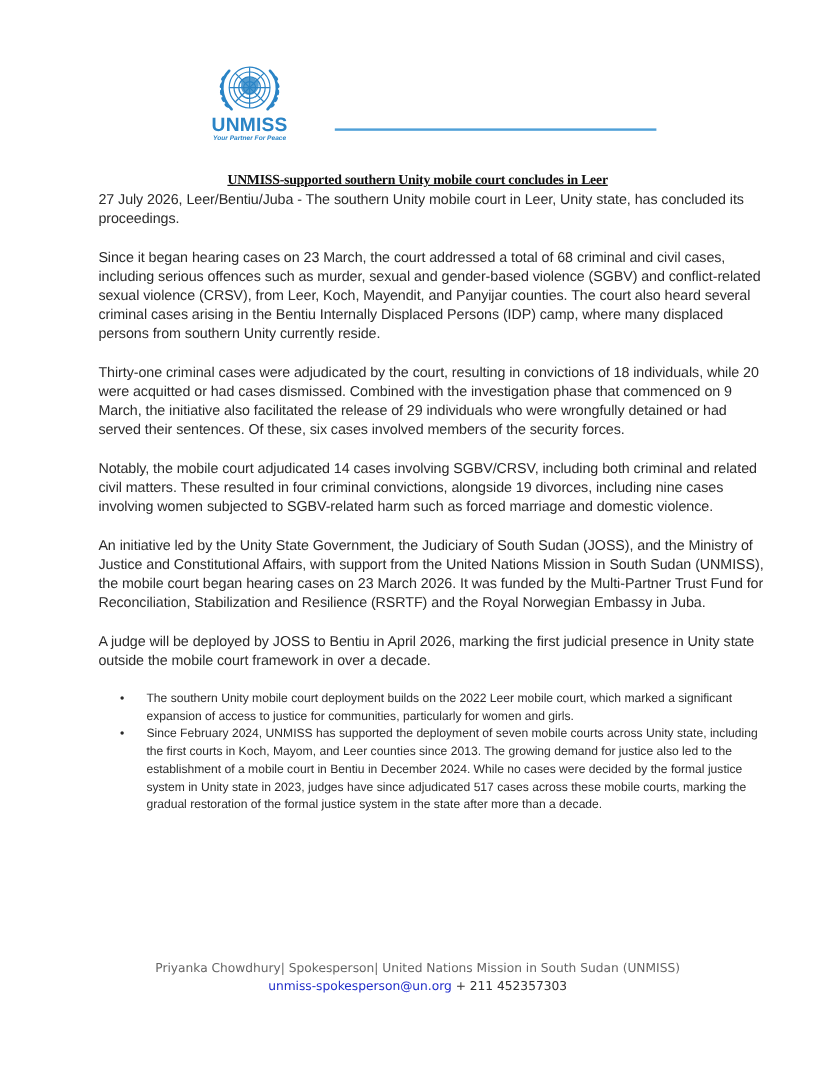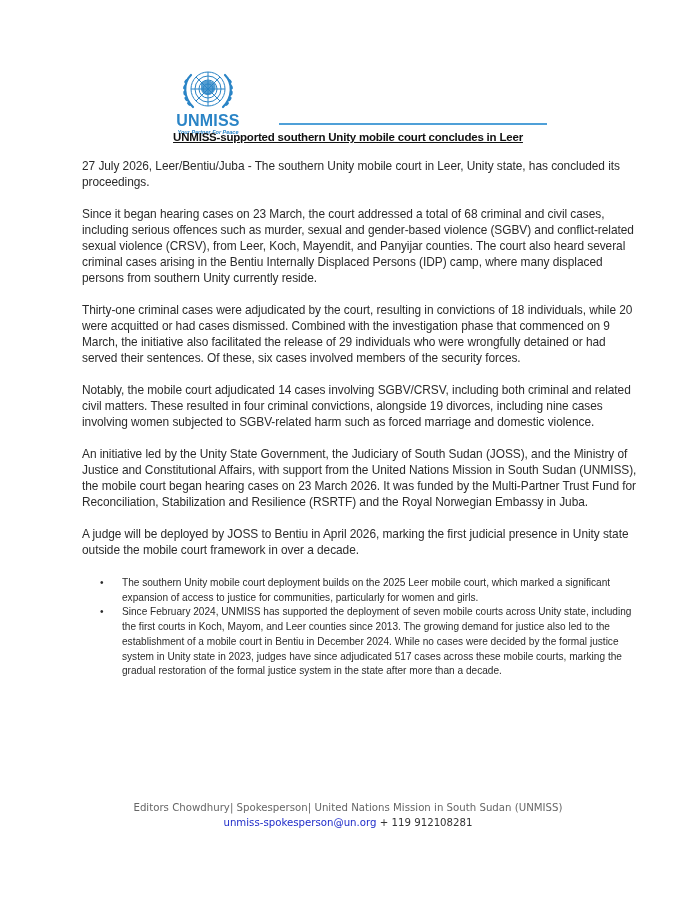--- a/index.html
+++ b/index.html
@@ -1,32 +1,32 @@
 <!DOCTYPE html>
 <html><head>
 <meta charset="utf-8">
 <style>
   html, body { margin: 0; padding: 0; background: #ffffff; }
   body { width: 696px; height: 901px; position: relative; overflow: hidden;
          font-family: "Liberation Sans", "DejaVu Sans", sans-serif; color: #222; }
-  .header { position: absolute; left: 0; top: 64px; width: 696px; height: 80px; }
+  .header { position: absolute; left: 0; top: 48px; width: 696px; height: 80px; }
   .logo { position: absolute; left: 168px; top: 3px; width: 80px; height: 74px; text-align: center; }
   .logo svg { display: block; margin: 0 auto; }
   .logo-name { font-family: "Liberation Sans", sans-serif; font-weight: bold; color: #2a84c6;
                font-size: 16px; line-height: 16px; letter-spacing: 0.2px; margin-top: 0px; }
   .logo-tag { font-family: "Liberation Sans", sans-serif; font-style: italic; font-weight: bold;
               color: #2a84c6; font-size: 5.5px; line-height: 6px; }
   .info-title { position: absolute; left: 280px; top: 27px; font-weight: bold; color: #2a84c6;
                 font-size: 24.5px; letter-spacing: 0.6px; line-height: 30px;
                 font-family: "DejaVu Sans", sans-serif; }
   .info-rule { position: absolute; left: 279px; top: 59px; width: 268px; height: 2px; background: #4fa0d8; }
 
-  .headline { position: absolute; left: 0; top: 131px; width: 696px; text-align: center;
+  .headline { position: absolute; left: 0; top: 144px; width: 696px; text-align: center;
               font-weight: bold; font-size: 11.5px; text-decoration: underline; color: #111;
-              font-family: Liberation Sans, sans-serif; letter-spacing: -0.2px; }
+              font-family: Liberation Serif, serif; letter-spacing: -0.2px; }
 
   .body { position: absolute; left: 82px; top: 158px; width: 560px; }
   .para { font-size: 11.9px; line-height: 16px; margin: 0 0 16px 0; color: #2b2b2b;
           font-family: "Liberation Sans", sans-serif; letter-spacing: -0.05px; }
   .notes-title { font-weight: bold; font-size: 10px; color: #111; margin: 0 0 14px 0; }
   ul.notes { margin: 0; padding-left: 40px; list-style: none; }
   ul.notes li { position: relative; font-size: 10.1px; line-height: 14.7px; color: #2b2b2b; margin-bottom: 0; }
   ul.notes li .bullet { position: absolute; left: -22px; top: 0; }
 
   .footer { position: absolute; left: 0; top: 800px; width: 696px; text-align: center;
@@ -82,25 +82,25 @@
   <p class="para">27 July 2026, Leer/Bentiu/Juba - The southern Unity mobile court in Leer, Unity state, has concluded its proceedings.</p>
   <p class="para">Since it began hearing cases on 23 March, the court addressed a total of 68 criminal and civil cases, including serious offences such as murder, sexual and gender-based violence (SGBV) and conflict-related sexual violence (CRSV), from Leer, Koch, Mayendit, and Panyijar counties. The court also heard several criminal cases arising in the Bentiu Internally Displaced Persons (IDP) camp, where many displaced persons from southern Unity currently reside.</p>
   <p class="para">Thirty-one criminal cases were adjudicated by the court, resulting in convictions of 18 individuals, while 20 were acquitted or had cases dismissed. Combined with the investigation phase that commenced on 9 March, the initiative also facilitated the release of 29 individuals who were wrongfully detained or had served their sentences. Of these, six cases involved members of the security forces.</p>
   <p class="para">Notably, the mobile court adjudicated 14 cases involving SGBV/CRSV, including both criminal and related civil matters. These resulted in four criminal convictions, alongside 19 divorces, including nine cases involving women subjected to SGBV-related harm such as forced marriage and domestic violence.</p>
   <p class="para">An initiative led by the Unity State Government, the Judiciary of South Sudan (JOSS), and the Ministry of Justice and Constitutional Affairs, with support from the United Nations Mission in South Sudan (UNMISS), the mobile court began hearing cases on 23 March 2026. It was funded by the Multi-Partner Trust Fund for Reconciliation, Stabilization and Resilience (RSRTF) and the Royal Norwegian Embassy in Juba.</p>
   <p class="para" style="margin-bottom:18px">A judge will be deployed by JOSS to Bentiu in April 2026, marking the first judicial presence in Unity state outside the mobile court framework in over a decade.</p>
 
   <ul class="notes">
     <li>
       <span class="bullet">•</span>
-      <span>The southern Unity mobile court deployment builds on the 2025 Leer mobile court, which marked a significant expansion of access to justice for communities, particularly for women and girls.</span>
+      <span>The southern Unity mobile court deployment builds on the 2022 Leer mobile court, which marked a significant expansion of access to justice for communities, particularly for women and girls.</span>
     </li>
     <li>
       <span class="bullet">•</span>
       <span>Since February 2024, UNMISS has supported the deployment of seven mobile courts across Unity state, including the first courts in Koch, Mayom, and Leer counties since 2013. The growing demand for justice also led to the establishment of a mobile court in Bentiu in December 2024. While no cases were decided by the formal justice system in Unity state in 2023, judges have since adjudicated 517 cases across these mobile courts, marking the gradual restoration of the formal justice system in the state after more than a decade.</span>
     </li>
   </ul>
 </div>
 
 <div class="footer">
-  <div>Editors Chowdhury| Spokesperson| United Nations Mission in South Sudan (UNMISS)</div>
-  <div><span class="email">unmiss-spokesperson@un.org</span><span class="phone"> + 119 912108281</span></div>
+  <div>Priyanka Chowdhury| Spokesperson| United Nations Mission in South Sudan (UNMISS)</div>
+  <div><span class="email">unmiss-spokesperson@un.org</span><span class="phone"> + 211 452357303</span></div>
 </div>
 
 </body></html>

